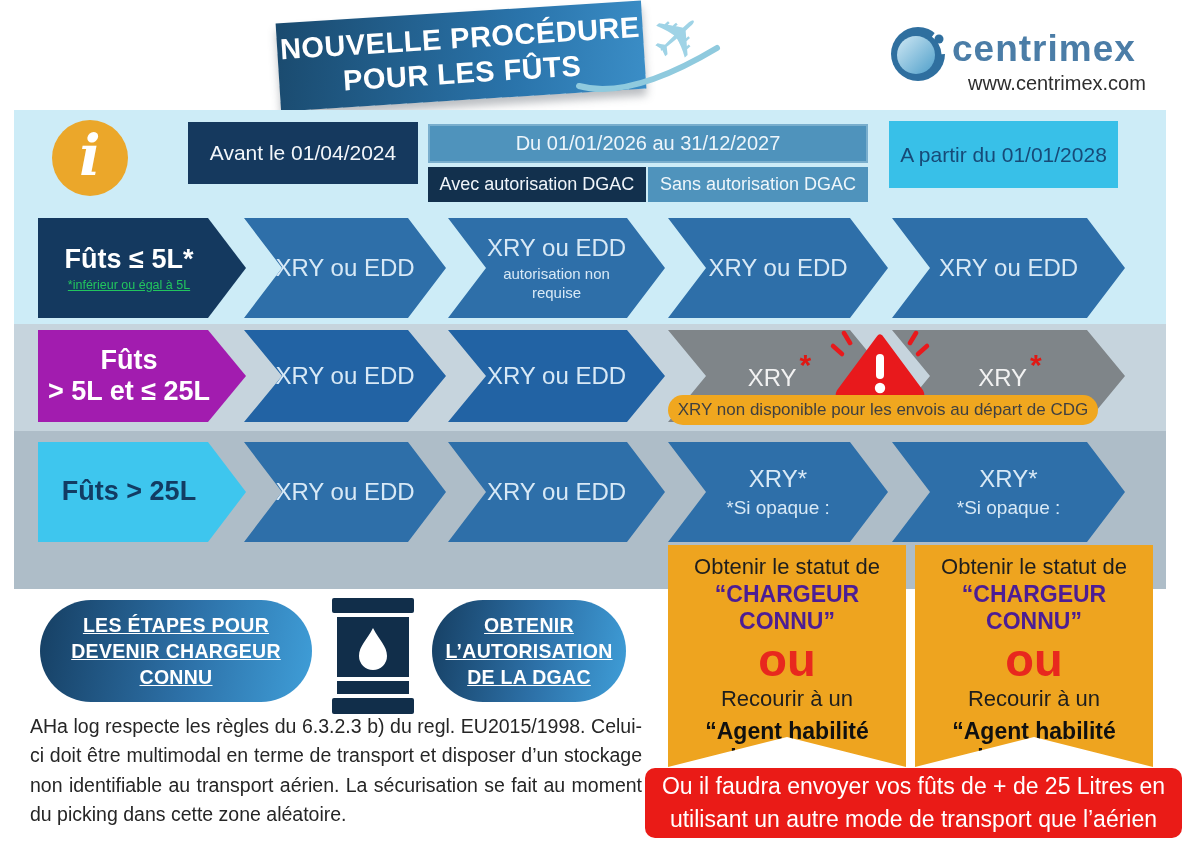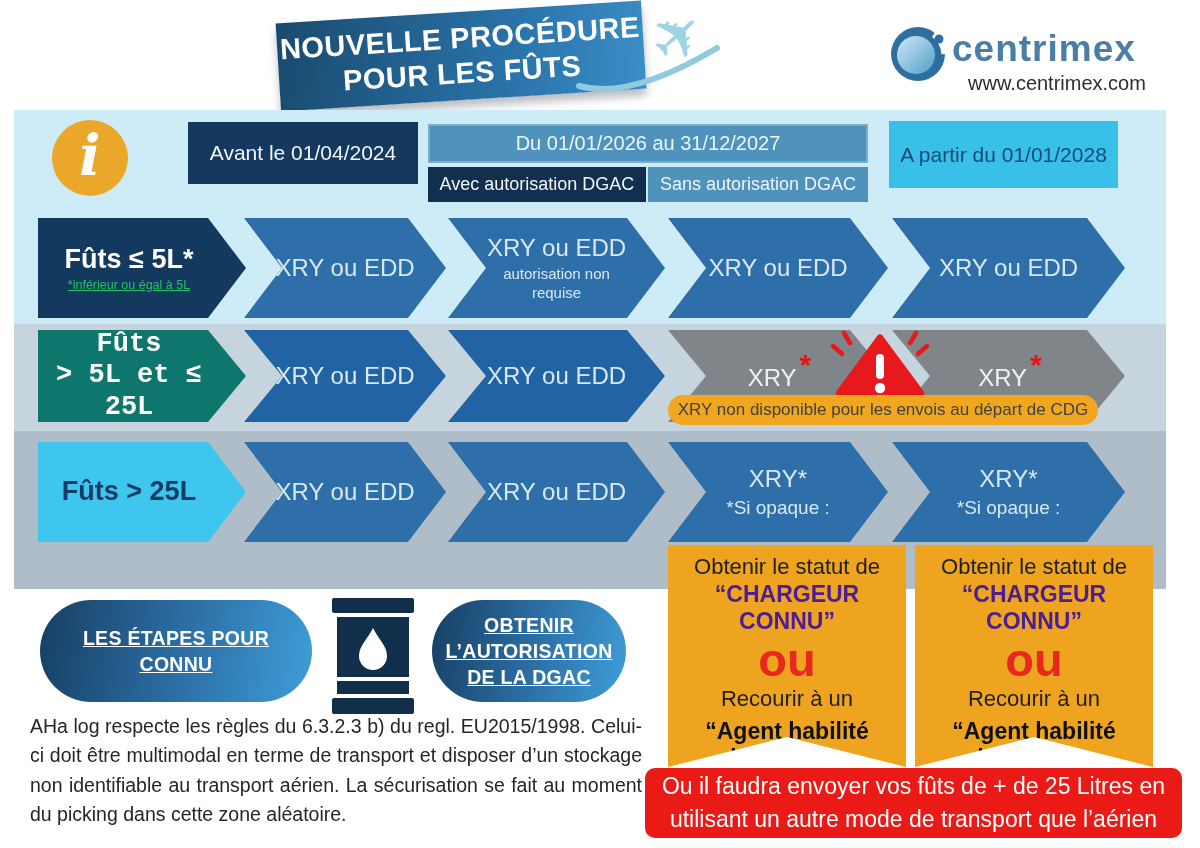--- a/index.html
+++ b/index.html
@@ -45,21 +45,21 @@
     display:flex; flex-direction:column; align-items:center; justify-content:center; text-align:center;}
   .chev .main{ color:#d8e9f6; font-size:24px;}
   .chev .sub{ color:#d8e9f6; font-size:15px; max-width:122px; line-height:1.25; margin-top:3px;}
   .r1{ top:218px; height:100px; }
   .r2{ top:330px; height:92px; }
   .r3{ top:442px; height:100px; }
   .ax1{ left:244px; width:202px;} .ax2{ left:448px; width:217px;}
   .ax3{ left:668px; width:220px;} .ax4{ left:892px; width:233px;}
   .blue-a{ background:#2e6fa9;} .blue-a2{ background:#2263a4;} .gray-a{ background:#7f8589;}
   .lbl{ left:38px; width:208px; padding-right:26px;}
-  .lbl1{ background:#14395f;} .lbl2{ background:#0f766e;font-family:Liberation Mono, monospace;} .lbl3{ background:#3ec6ee;}
+  .lbl1{ background:#14395f;} .lbl2{ background:#a21caf;} .lbl3{ background:#3ec6ee;}
   .lbl .t1{ color:#fff; font-weight:bold; font-size:27px; line-height:1.15;}
   .lbl .t2{ color:#22c55e; font-size:12.5px; margin-top:2px;text-decoration:underline;}
   .lbl3 .t1{ color:#123c63;}
   .ast{ color:#e01814; font-size:30px; font-weight:bold; position:relative; top:-11px; left:3px;}
   .gray-a .main{ color:#f2f2f2;}
 
   .warn-tri{ left:828px; top:330px; z-index:5;}
   .cdg-pill{ left:668px; top:395px; width:430px; height:30px; background:#f0a71f; border-radius:15px;
     color:#404040; font-size:17px; display:flex; align-items:center; justify-content:center; z-index:6;}
 
@@ -213,20 +213,21 @@
   <div class="rl5">logisticien multimodal”</div>
 </div>
 
 <div class="abs red-banner">
   <div>Ou il faudra envoyer vos fûts  de + de 25 Litres en</div>
   <div>utilisant un autre mode de transport que l’aérien</div>
 </div>
 
 <div class="abs pill-btn btn-left">
   <div>LES ÉTAPES POUR</div>
+  <div>DEVENIR CHARGEUR</div>
   <div>CONNU</div>
 </div>
 <svg class="abs barrel" width="110" height="116" viewBox="0 0 110 116">
   <g fill="#112e4a">
     <rect x="14" y="0" width="82" height="15" rx="2"></rect>
     <rect x="19" y="19" width="72" height="60"></rect>
     <rect x="19" y="83" width="72" height="13"></rect>
     <rect x="14" y="100" width="82" height="16" rx="2"></rect>
   </g>
   <path d="M55 30 C49 42 41 48 41 58 A14 14 0 0 0 69 58 C69 48 61 42 55 30 Z" fill="#ffffff"></path>

